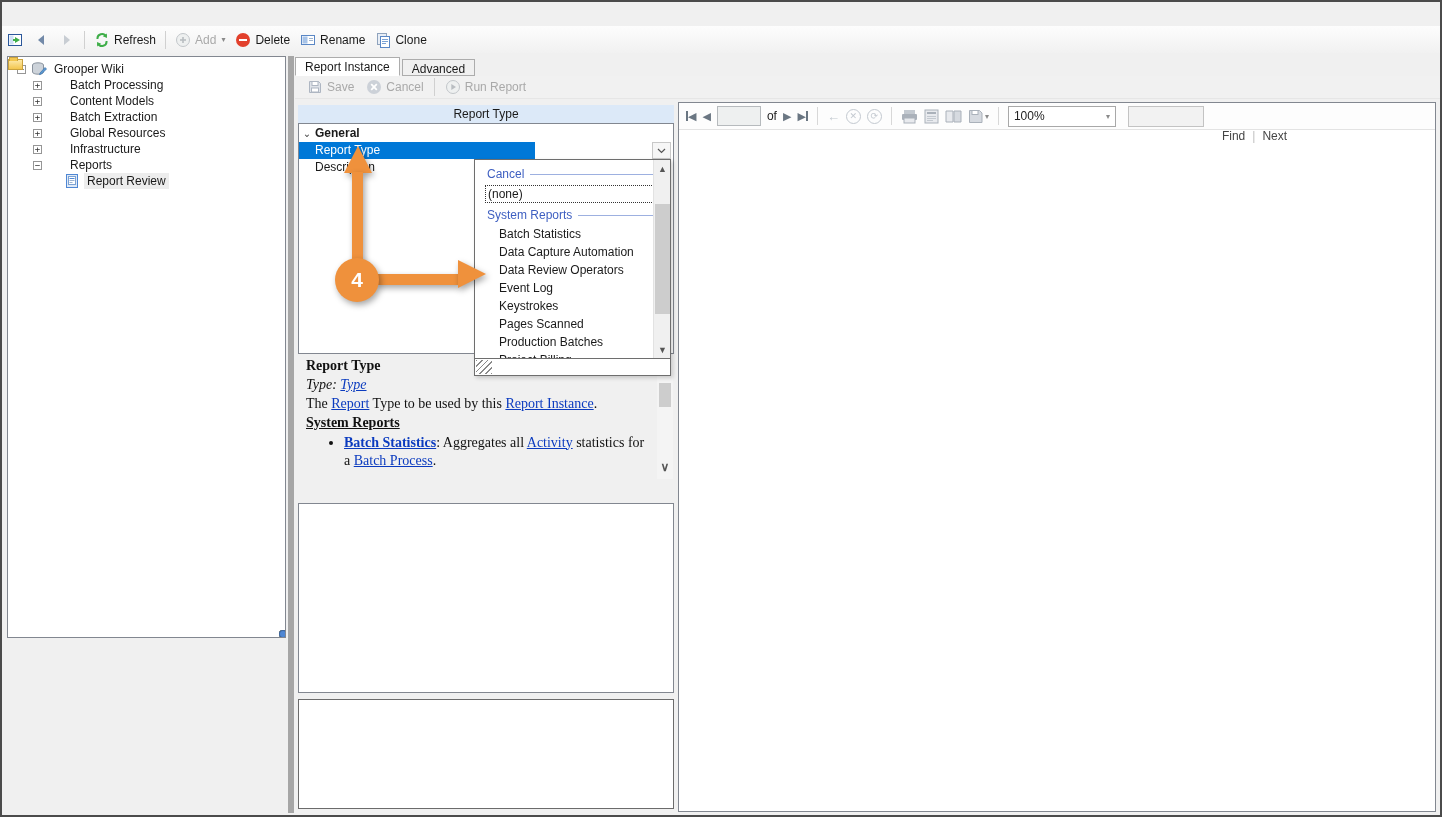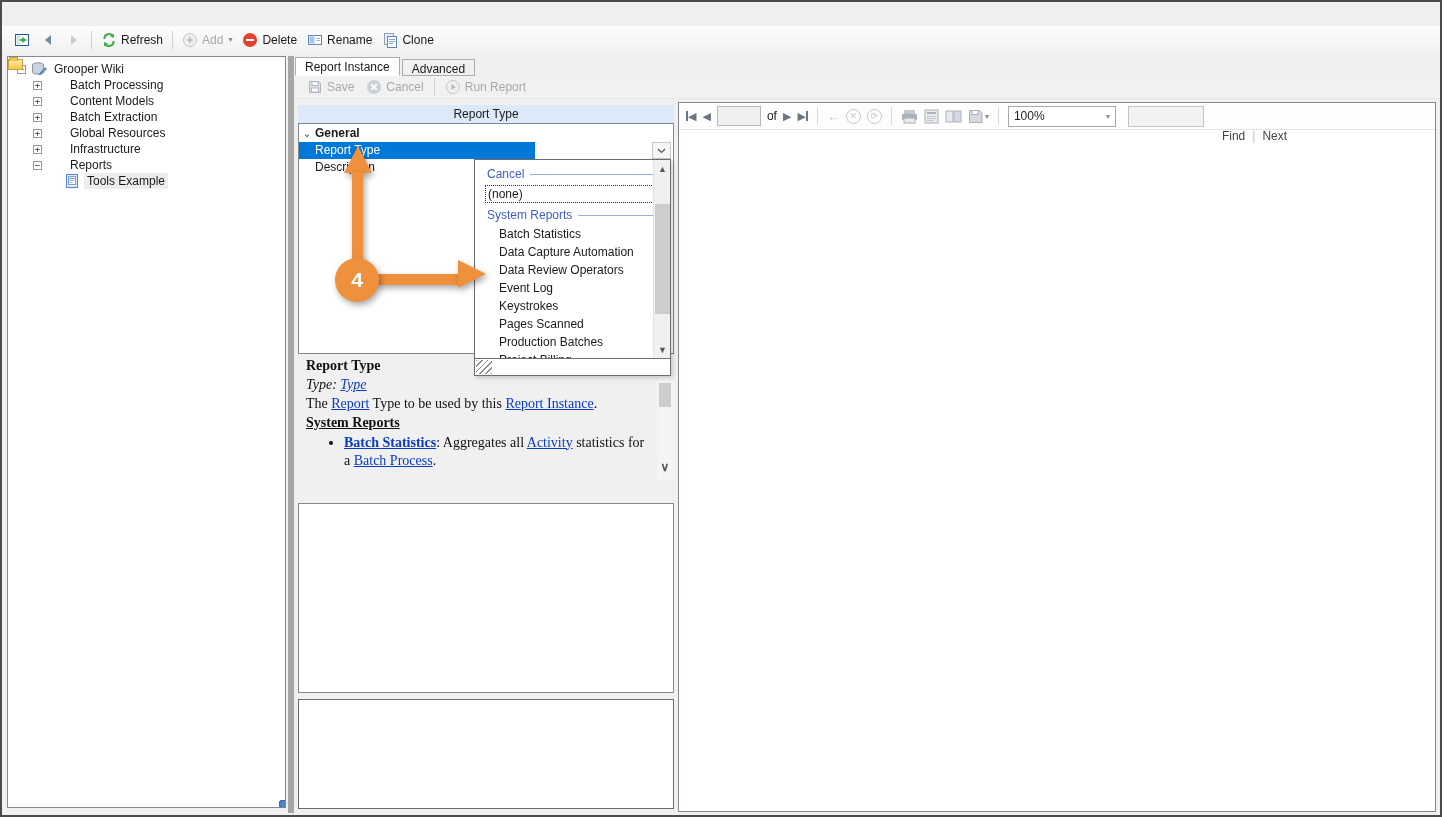--- a/index.html
+++ b/index.html
@@ -6,29 +6,29 @@
   html,body { background:#ddd; }
   #window {
     position:relative; width:1442px; height:817px; overflow:hidden;
     background:#f0f0f0; border:2px solid #4b4b4b;
     font-family:"Liberation Sans", sans-serif; font-size:12px; color:#1a1a1a;
   }
   
   .menubar { position:absolute; left:0; top:0; right:0; height:24px; background:#fff; display:flex; align-items:center; padding-left:6px; }
   .menu-item { padding:0 11px; line-height:24px; cursor:default; }
   
-  .toolbar { position:absolute; left:0; top:24px; right:0; height:27px; background:linear-gradient(#fdfdfd,#f1f1f1); display:flex; align-items:center; padding-left:7px; }
+  .toolbar { position:absolute; left:0; top:24px; right:0; height:27px; background:linear-gradient(#fdfdfd,#f1f1f1); display:flex; align-items:center; padding-left:0; }
   .tb-btn { display:flex; align-items:center; gap:4px; padding:2px 5px; border-radius:2px; }
   .tb-btn .lbl { color:#1a1a1a; }
   .tb-btn.disabled .lbl { color:#a9a9a9; }
   .tb-sep { width:1px; height:18px; background:#d0d0d0; margin:0 4px; }
   .icon16 { width:16px; height:16px; display:inline-block; position:relative; flex:none; }
   .caret { font-size:8px; color:#8a8a8a; margin-left:1px; }
   
-  .tree-panel { position:absolute; left:5px; top:54px; width:279px; height:752px; background:#fff; border:1px solid #828790; overflow:hidden; padding-top:4px; }
+  .tree-panel { position:absolute; left:5px; top:54px; width:279px; height:582px; background:#fff; border:1px solid #828790; overflow:hidden; padding-top:4px; }
   .tnode { display:flex; align-items:center; height:16px; white-space:nowrap; }
   .expander { width:9px; height:9px; border:1px solid #969696; background:#fff; color:#333; font-size:9px; line-height:7px; text-align:center; flex:none; margin-right:5px; font-family:"DejaVu Sans Mono",monospace; }
   .tico { width:16px; height:16px; margin-right:4px; flex:none; }
   .tlabel { padding:1px 3px; }
   .tlabel.sel { background:#ededed; }
   
   .folder { position:absolute; left:0; top:2px; width:15px; height:11px; background:linear-gradient(#fde9a9,#f3c64e); border:1px solid #caa23d; border-radius:1px; }
   .folder:before { content:""; position:absolute; left:0; top:-3px; width:7px; height:3px; background:#f3c64e; border:1px solid #caa23d; border-bottom:none; border-radius:1px 1px 0 0; }
   .badge { position:absolute; right:-2px; bottom:-1px; width:8px; height:8px; border-radius:50%; border:1px solid rgba(0,0,0,.25); }
   
@@ -250,21 +250,21 @@
     <div class="tnode" style="padding-left:56px;">
       <span class="tico">
         <svg width="16" height="16">
             <rect x="2.5" y="1.5" width="11" height="13" fill="#dfe9f6" stroke="#4f87d4"></rect>
             <rect x="4.5" y="3.5" width="7" height="8" fill="#fff" stroke="#7ba2d4"></rect>
             <rect x="5.5" y="5" width="5" height="1" fill="#4f87d4"></rect>
             <rect x="5.5" y="7" width="5" height="1" fill="#9db3cf"></rect>
             <rect x="5.5" y="9" width="3" height="1" fill="#9db3cf"></rect>
           </svg>
       </span>
-      <span class="tlabel sel">Tools Example</span>
+      <span class="tlabel sel">Report Review</span>
     </div>
   </div>
 
   <div class="vsplit"></div>
 
   <div class="tabs">
     <div class="tab active">Report Instance</div>
     <div class="tab">Advanced</div>
   </div>
 

